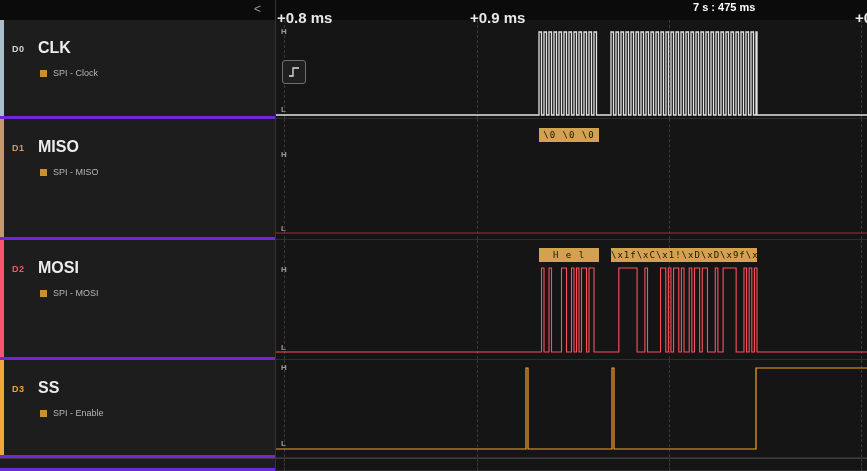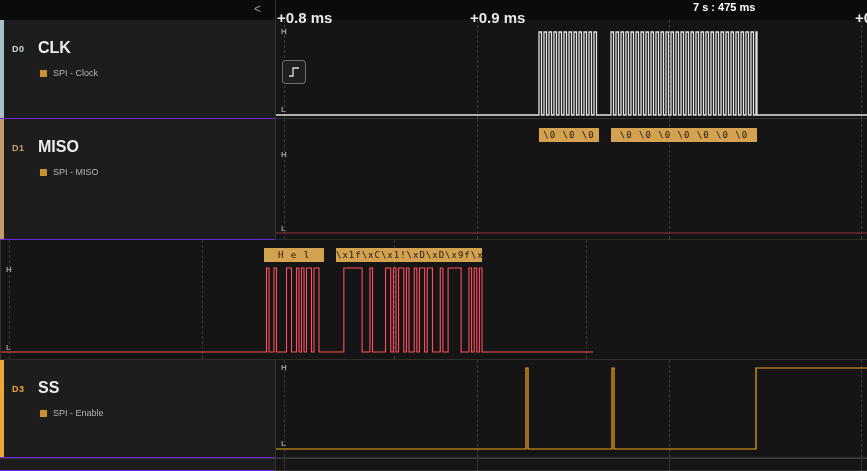--- a/index.html
+++ b/index.html
@@ -6,21 +6,21 @@
   .app{position:relative;width:867px;height:471px;background:#141414;overflow:hidden;
        font-family:"Liberation Sans",sans-serif;color:#ddd;}
   .topbar{position:absolute;top:0;left:0;width:867px;height:20px;background:var(--topbar-bg,#0b0b0b);z-index:5;}
   .topbar .tick{position:absolute;top:9px;font-size:15px;font-weight:bold;color:#e8e8e8;white-space:nowrap;}
   .timestamp{position:absolute;top:1px;font-size:11px;font-weight:bold;color:#fff;white-space:nowrap;}
   .chevron{position:absolute;left:254px;top:2px;font-size:12px;color:#9a9a9a;cursor:pointer;}
   .topbar-divider{position:absolute;left:275px;top:0;height:20px;border-left:1px solid #333;}
 
   .row{position:absolute;left:0;width:867px;display:flex;}
   .sidebar{width:275px;background:var(--sidebar-bg,#1d1d1d);position:relative;
-           border-bottom:1px solid #6d28d9;box-sizing:border-box;cursor:pointer;text-align:center;}
+           border-bottom:3px solid #6d28d9;box-sizing:border-box;cursor:pointer;text-align:center;}
   .strip{position:absolute;left:0;top:0;width:4px;height:100%;}
   .chan-id{position:absolute;left:12px;top:24px;font-size:9px;font-weight:bold;letter-spacing:.5px;}
   .chan-name{position:absolute;left:38px;top:19px;font-size:16px;font-weight:bold;color:#ececec;}
   .analyzer{position:absolute;left:40px;top:48px;font-size:9px;color:#b5b5b5;display:flex;align-items:center;gap:6px;}
   .sq{width:7px;height:7px;background:#c9922e;display:inline-block;flex:0 0 auto;}
 
   .wave{flex:1;position:relative;background:var(--wave-bg,#151515);border-left:1px solid #333;
         border-bottom:1px solid #2e2e2e;box-sizing:border-box;overflow:hidden;}
   .gridline{position:absolute;top:0;bottom:0;width:0;border-left:1px dashed var(--grid,#3a3a3a);}
   .hl{position:absolute;left:5px;font-size:8px;font-weight:bold;color:#9a9a9a;z-index:3;}
@@ -85,28 +85,36 @@
       </div>
     </div>
     <div class="wave" id="wave-d1">
       <span class="hl" style="top:31px">H</span>
       <span class="hl" style="top:105px">L</span>
     <div class="gridline" style="left: 8px;"></div>
         <div class="gridline" style="left: 201px;"></div>
         <div class="gridline" style="left: 393px;"></div>
         <div class="gridline" style="left: 585px;"></div>
         <div class="ann" style="left: 263px; width: 60px; top: 9px;">\0 \0 \0</div>
-        <div class="ann" style="left: 335px; width: 146px; top: 9px;">\0 \0 \0 \0 \0 \0 \0</div>
         <svg class="wf" width="592" height="121" viewBox="0 0 592 121">
           <path d="M0 114 L592 114" fill="none" stroke="#93333f" stroke-width="1"></path>
         </svg>
       </div>
   </div>
 
   <div class="row" style="top:240px;height:120px">
+    <div class="sidebar">
+      <div class="strip" style="background: rgb(245, 88, 110);"></div>
+      <div class="chan-id" style="color: rgb(244, 85, 106);">D2</div>
+      <div class="chan-name">MOSI</div>
+      <div class="analyzer">
+        <span class="sq" style="background: rgb(201, 146, 46);"></span>
+        <span>SPI - MOSI</span>
+      </div>
+    </div>
     <div class="wave" id="wave-d2">
       <span class="hl" style="top:25px">H</span>
       <span class="hl" style="top:103px">L</span>
     <div class="gridline" style="left: 8px;"></div>
         <div class="gridline" style="left: 201px;"></div>
         <div class="gridline" style="left: 393px;"></div>
         <div class="gridline" style="left: 585px;"></div>
         <div class="ann" style="left: 263px; width: 60px; top: 8px;">H e l</div>
         <div class="ann" style="left: 335px; width: 146px; top: 8px;">\x1f\xC\x1!\xD\xD\x9f\x1</div>
         <svg class="wf" width="592" height="120" viewBox="0 0 592 120">

